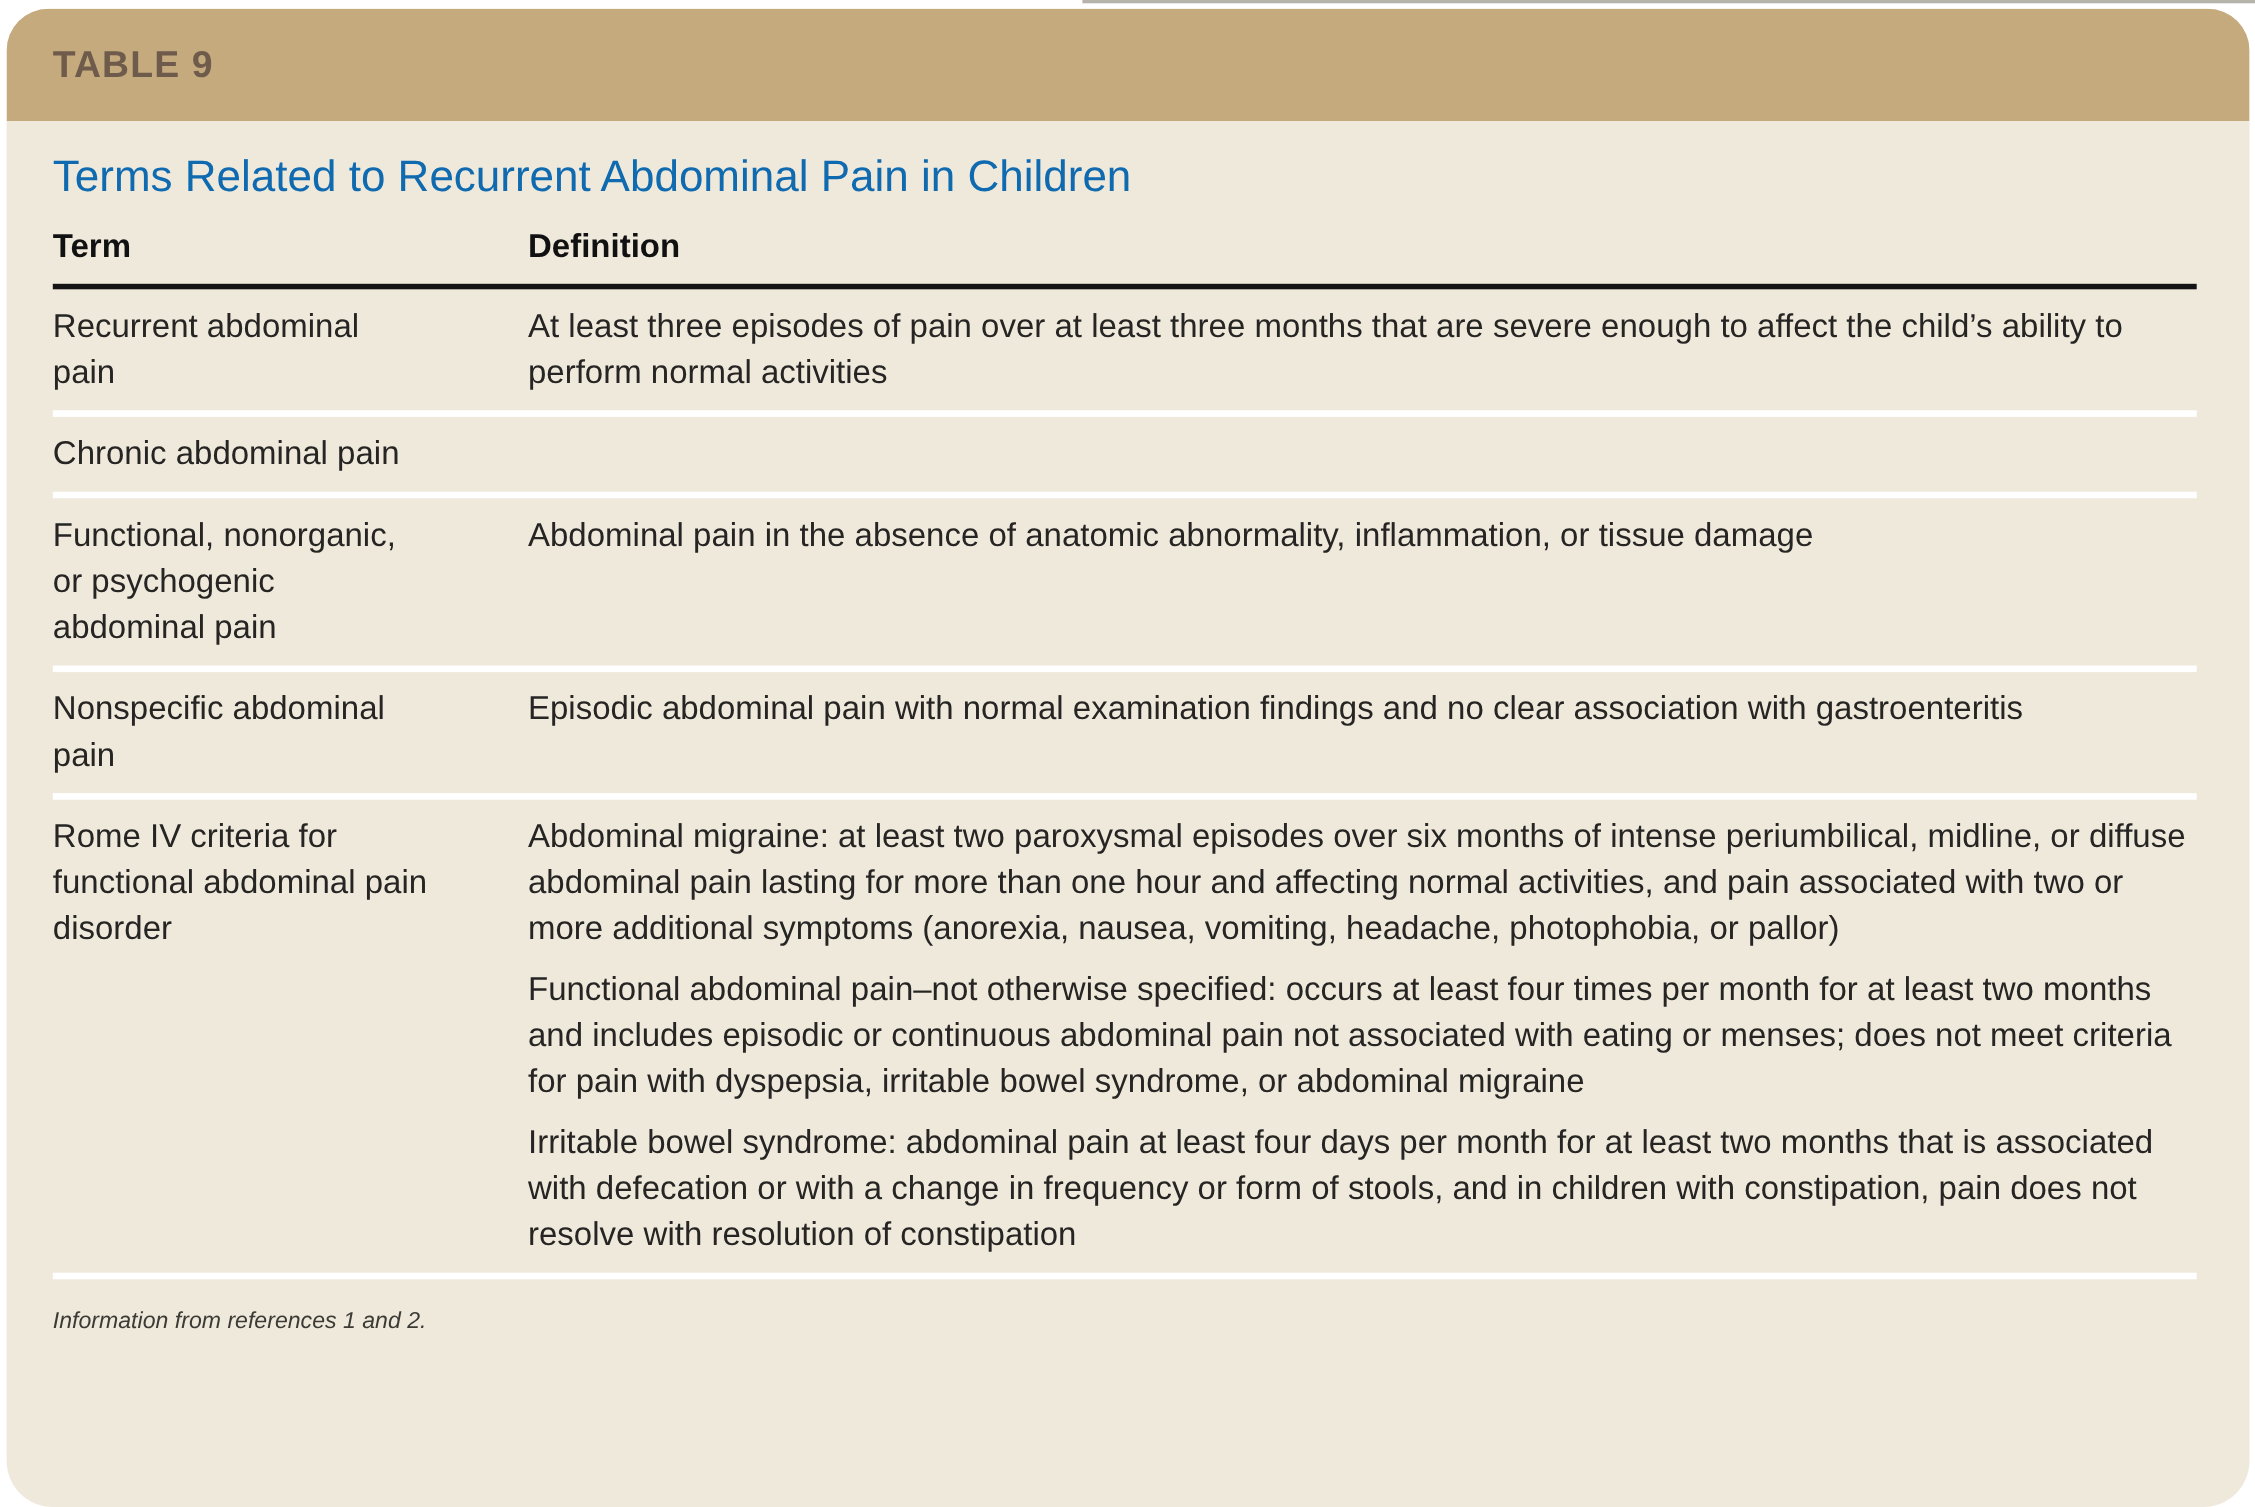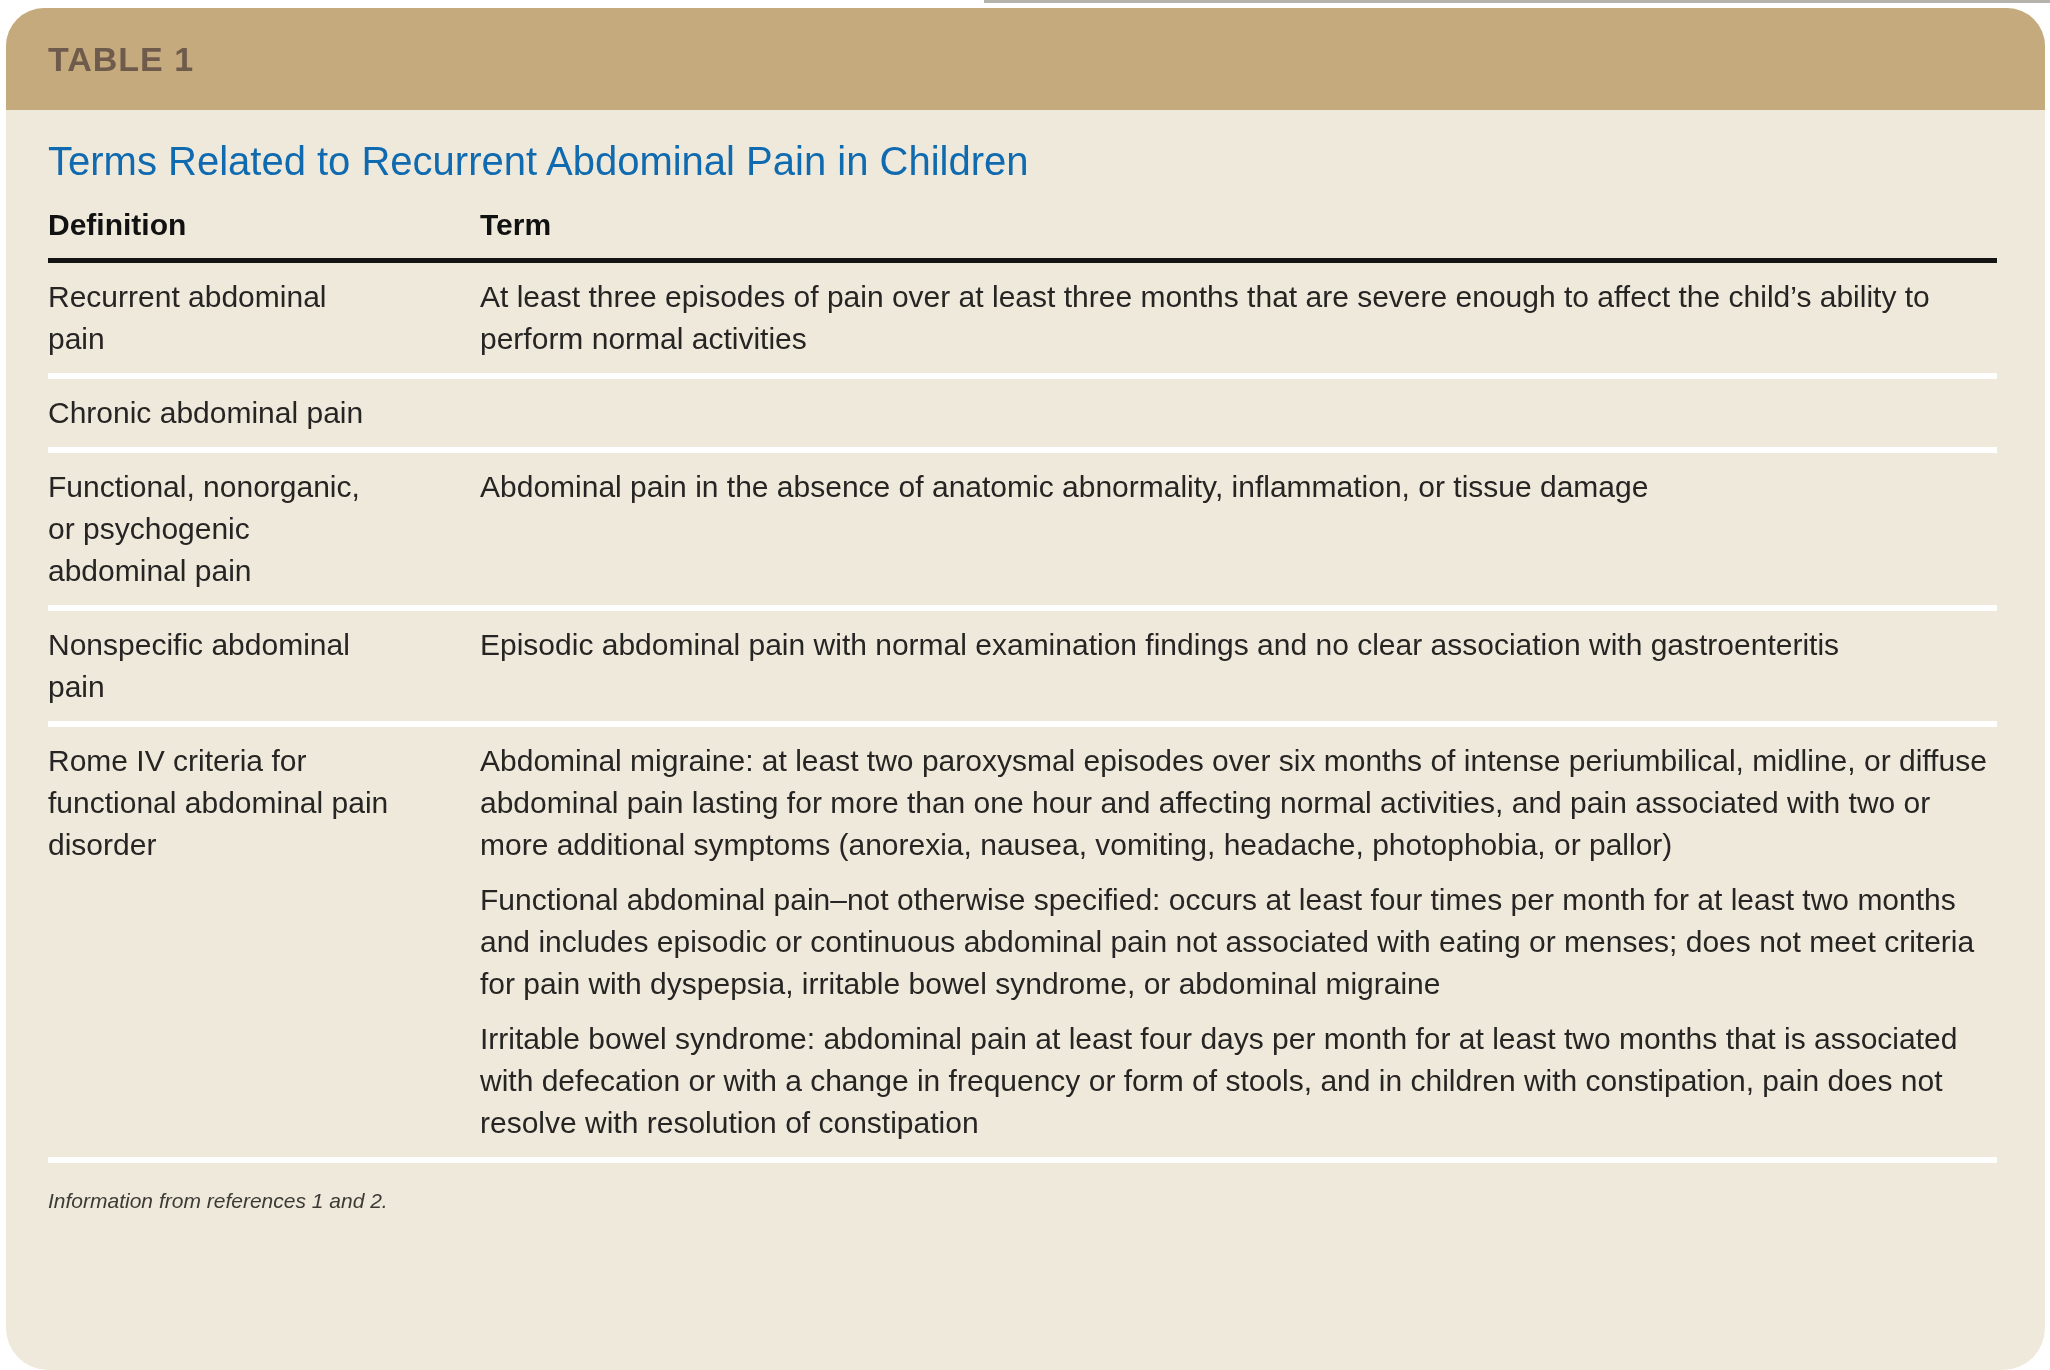--- a/index.html
+++ b/index.html
@@ -85,30 +85,30 @@
   }
 </style>
 </head>
 <body>
 
 <div class="top-hairline"></div>
 
 <div class="card">
 
   <div class="band">
-    <span class="band-label">TABLE 1</span>
+    <span class="band-label">TABLE 9</span>
   </div>
 
   <div class="body">
 
     <h1 class="title">Terms Related to Recurrent Abdominal Pain in Children</h1>
 
     <div class="grid head">
+      <div>Term</div>
       <div>Definition</div>
-      <div>Term</div>
     </div>
 
     <div class="grid row">
       <div class="term">Recurrent abdominal pain</div>
       <div class="defs">
         <p>At least three episodes of pain over at least three months that are severe enough to affect the child’s ability to perform normal activities</p>
       </div>
     </div>
 
     <div class="grid row">

